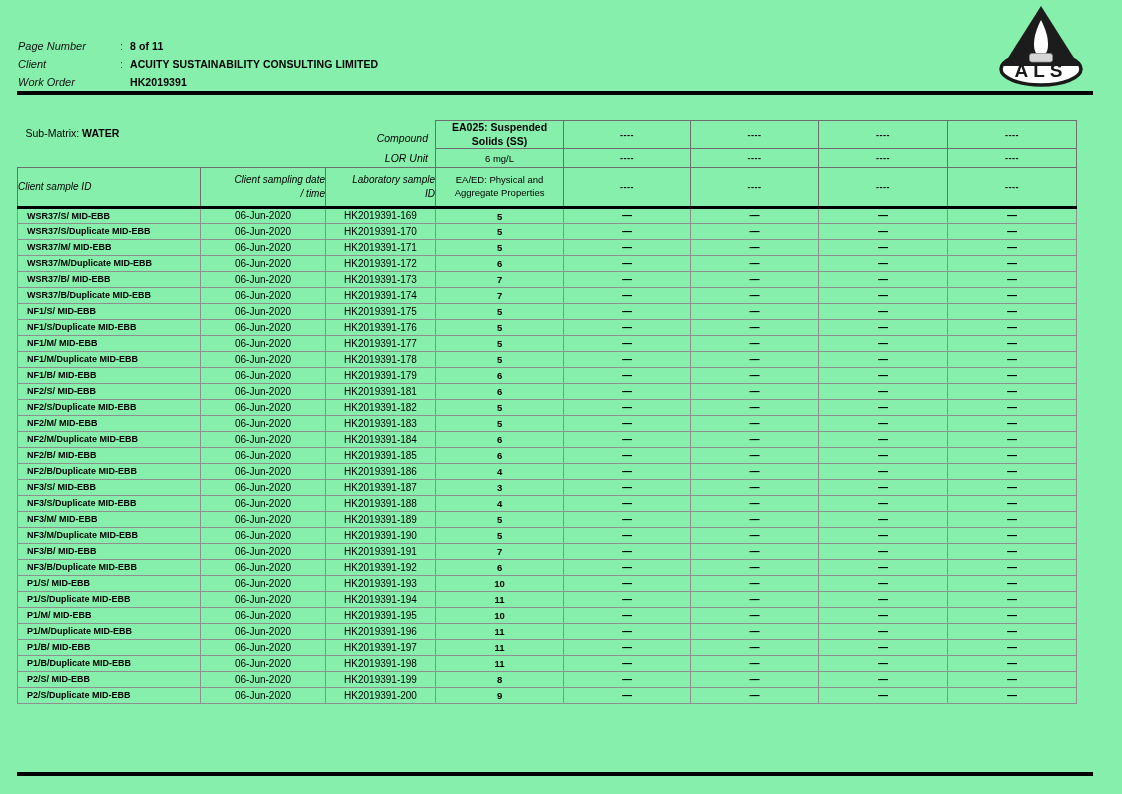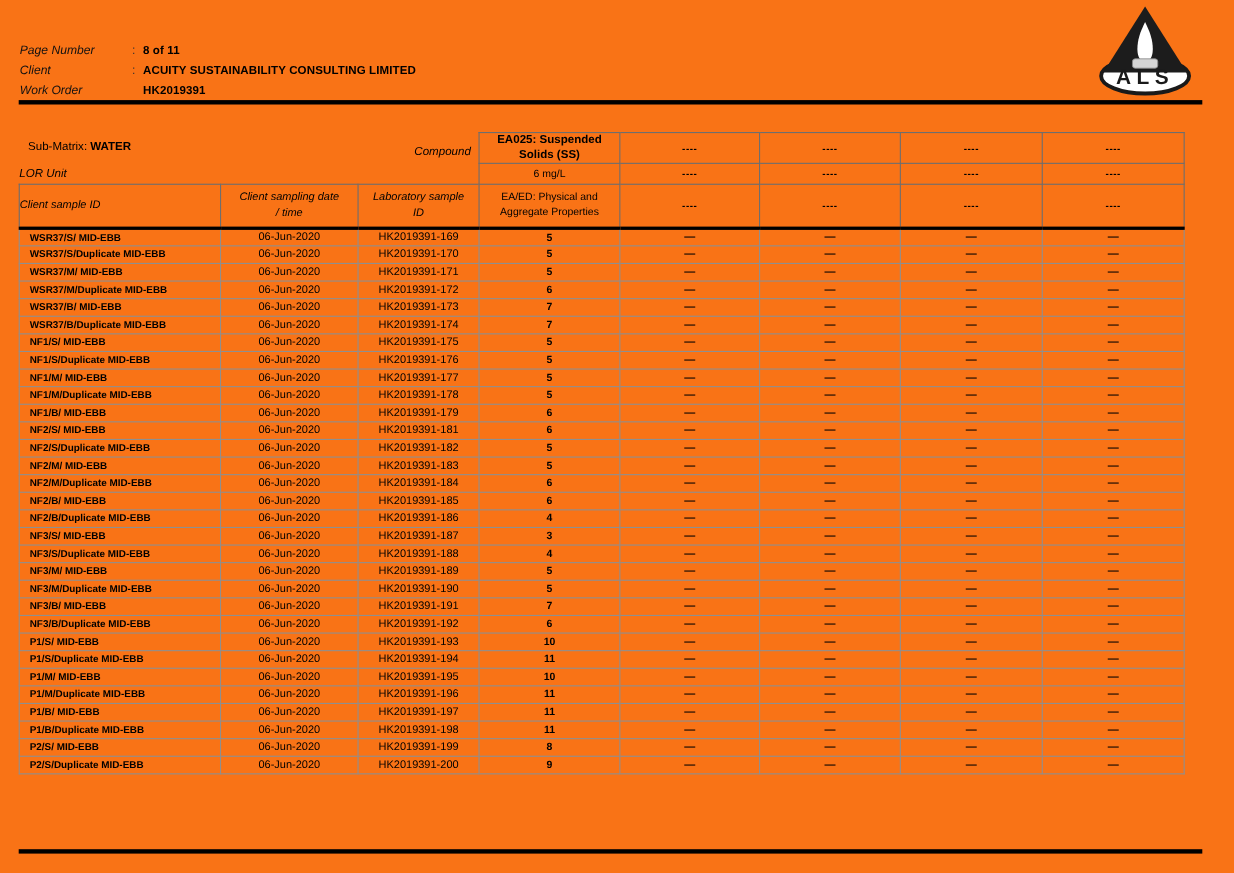--- a/index.html
+++ b/index.html
@@ -1,21 +1,21 @@
 <!DOCTYPE html>
 <html><head>
 <meta charset="utf-8">
 <style>
   * { box-sizing: border-box; }
   html, body { margin: 0; padding: 0; background: #ffffff; }
   .page {
     position: relative;
     width: 1122px;
     height: 794px;
-    background: #f97316;
+    background: #86efac;
     font-family: "Liberation Sans", sans-serif;
     color: #000;
     overflow: hidden;
   }
 
   
   .doc-header { position: absolute; left: 18px; top: 40px; }
   .hrow { display: flex; height: 18px; align-items: flex-start; }
   .hlabel { font-style: italic; font-size: 11px; width: 102px; color: #111; }
   .hsep { width: 10px; font-size: 11px; color: #333; }
@@ -37,26 +37,26 @@
   thead td.open { border: none; }
   tr.band1 { height: 28px; }
   tr.band2 { height: 19px; }
   tr.band3 { height: 40px; }
   tr.band3 td { border-bottom: 3px solid #000; }
 
   .submatrix-cell { position: relative; }
   .submatrix { position: absolute; left: 8px; top: 6px; font-size: 10.5px; font-style: normal; }
   .submatrix .sm-val { font-weight: bold; }
   .compound-label { position: absolute; right: 7px; bottom: 5px; font-style: italic; font-size: 10.5px; }
-  .lorunit-cell { text-align: left; font-style: italic; font-size: 10.5px; padding-right: 7px !important; }
+  .lorunit-cell { text-align: right; font-style: italic; font-size: 10.5px; padding-right: 7px !important; }
 
   .ea-title { font-weight: bold; font-size: 10.5px; line-height: 1.3; }
   .lor-value { font-size: 9.5px; }
   .method { font-size: 9.5px; line-height: 1.35; }
-  .colhead { font-style: italic; font-size: 10px; line-height: 1.45; }
+  .colhead { font-style: italic; font-size: 10px; line-height: 1.45; text-align: right; }
   td.colhead-left { text-align: left; padding-left: 10px; }
   td.dash-h { font-size: 9px; font-weight: bold; vertical-align: top; padding-top: 6px; letter-spacing: 0.5px; }
   tr.band2 td.dash-h { vertical-align: middle; padding-top: 0; }
 
   tbody td { border: 1px solid #8f8f8f; height: 16px; text-align: center; line-height: 1; }
   tbody td.c1 { text-align: left; padding-left: 9px; font-size: 9px; font-weight: bold; }
   tbody td.c2 { font-size: 10px; }
   tbody td.c3 { font-size: 10px; }
   tbody td.c4 { font-size: 9.5px; font-weight: bold; }
   tbody td.cd { font-size: 10px; font-weight: bold; }

